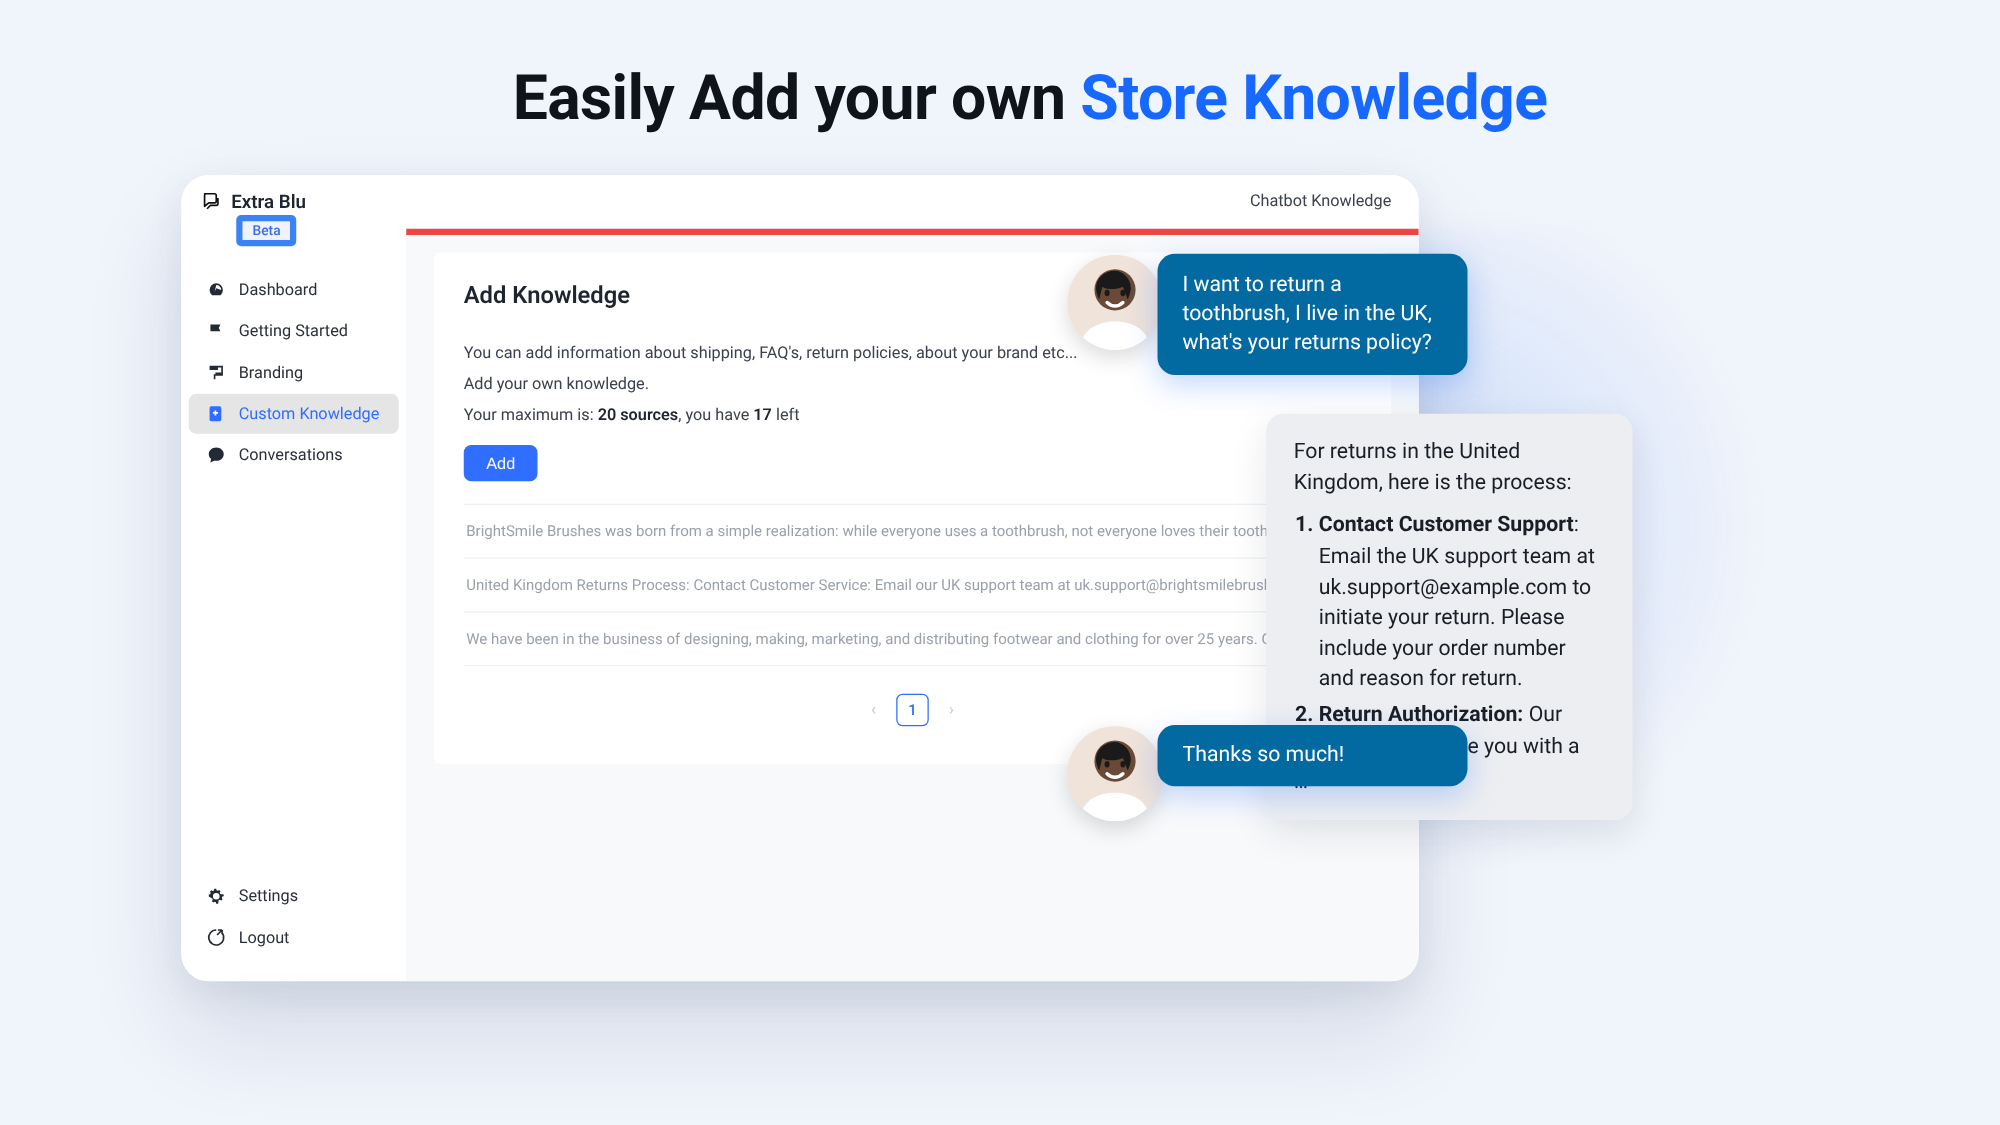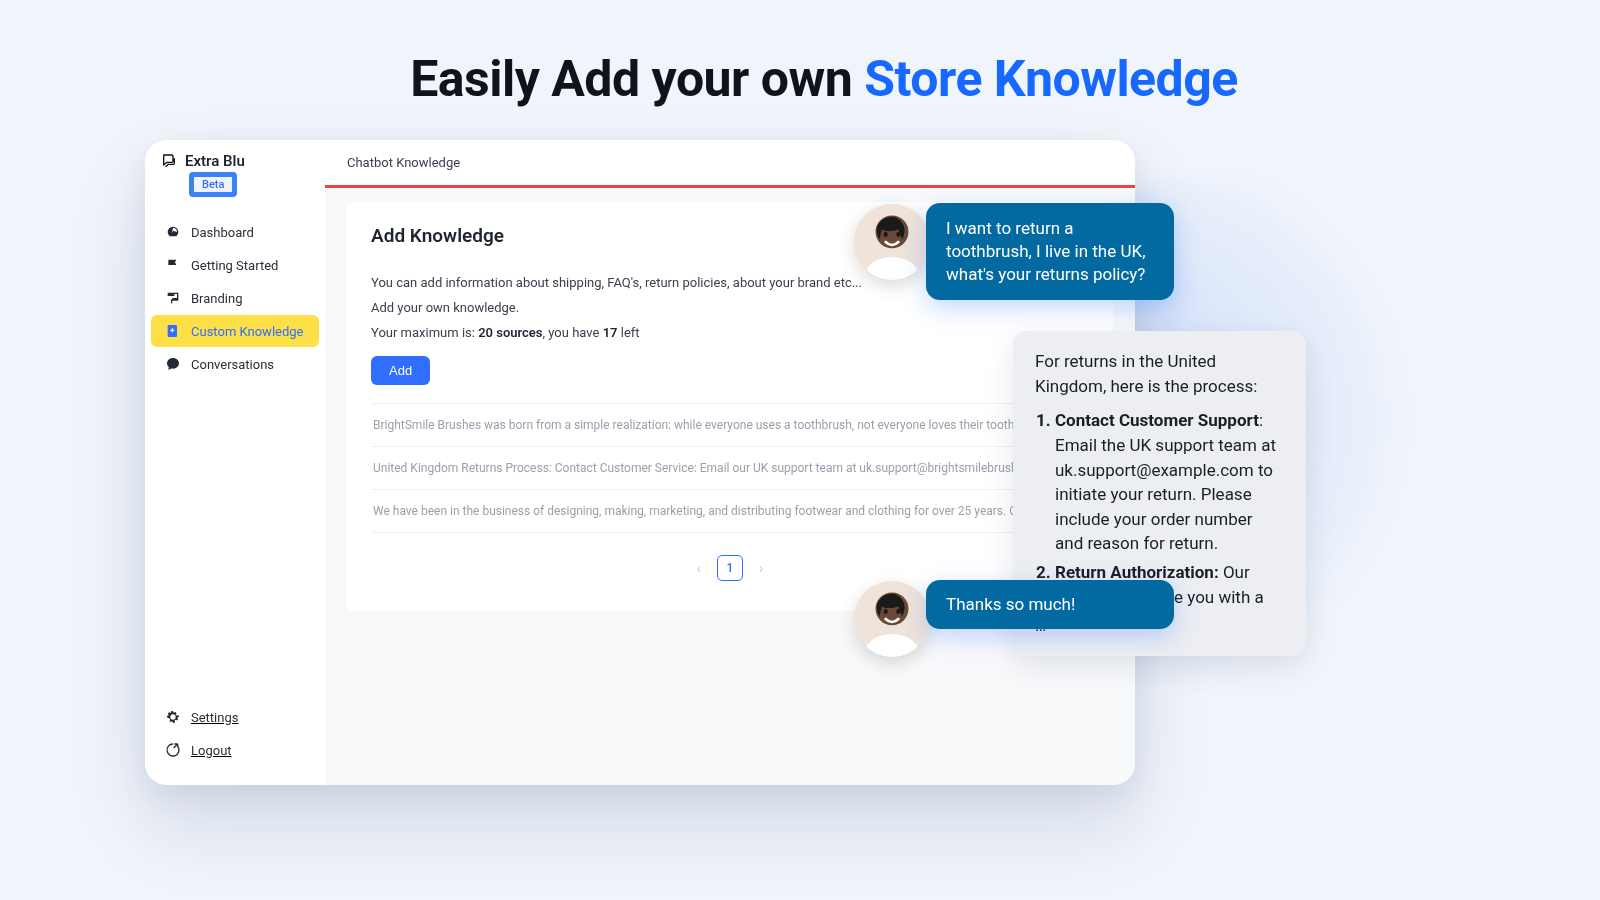--- a/index.html
+++ b/index.html
@@ -60,41 +60,42 @@
   .nav { padding-top: 6px; }
   .nav-item {
     display: flex; align-items: center; gap: 10px;
     padding: 8px 14px;
     margin: 1px 6px;
     border-radius: 6px;
     font-size: 13px;
     color: #2a2f3a;
     cursor: pointer;
   }
-  .nav-item.active { background: #fde047; color: #2f6eff; }
+  .nav-item.active { background: #e5e5e5; color: #2f6eff; }
   .nav-item.active .nav-icon svg { fill: #2f6eff; }
   .nav-item.active .nav-icon rect { fill: #2f6eff; }
   .nav-icon { width: 16px; height: 16px; display: inline-flex; align-items: center; justify-content: center; }
   .nav-icon svg { fill: #242a35; }
-  .sidebar-bottom { margin-top: auto; text-decoration: underline; }
+  .sidebar-bottom { margin-top: auto; }
 
   
   .main {
     position: absolute;
     left: 180px; right: 0; top: 0; bottom: 0;
     background: #f8f9fb;
   }
   .main-top {
     height: 48px;
     background: #ffffff;
-    border-bottom: 3px solid #ef4444;
+    border-bottom: 5px solid #ef4444;
     display: flex; align-items: center;
     padding: 0 22px;
     font-size: 13px;
     color: #3b414e;
+    justify-content: flex-end;
   }
   .panel {
     position: absolute;
     left: 22px; right: 22px; top: 62px;
     background: #ffffff;
     border-radius: 6px;
     padding: 22px 24px 30px 24px;
     font-size: 13px;
     color: #3b414e;
   }

